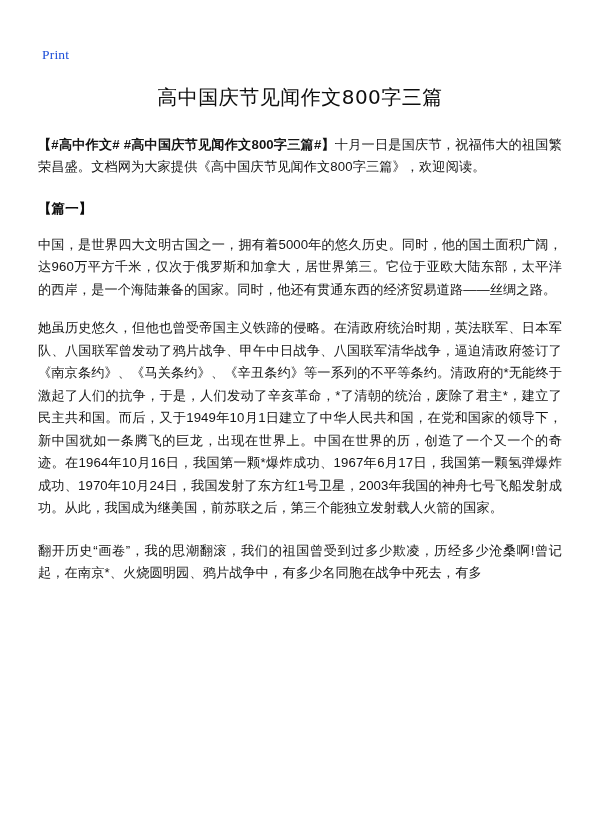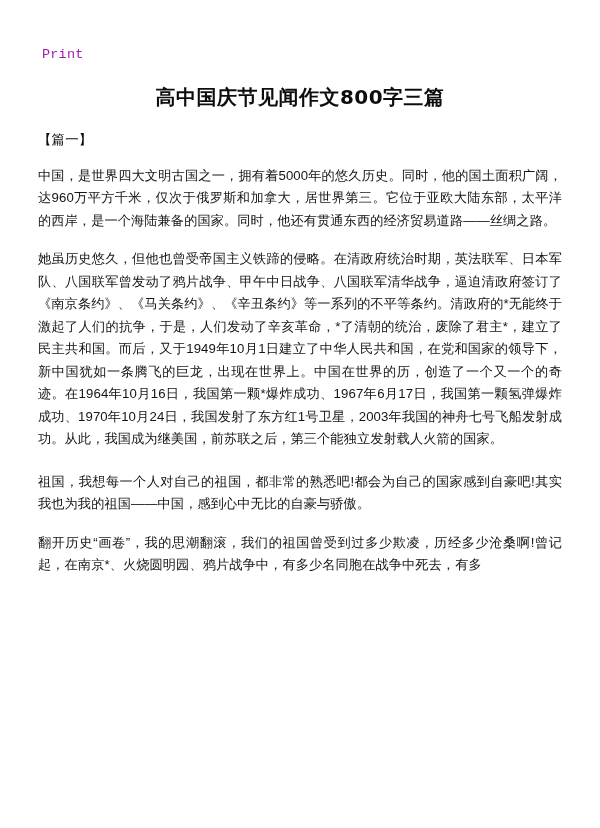--- a/index.html
+++ b/index.html
@@ -17,33 +17,33 @@
   }
   .page {
     position: relative;
     width: 600px;
     height: 828px;
     background: #ffffff;
     box-sizing: border-box;
     padding: 0 38px;
   }
   .print-label {
-    font-family: Liberation Mono, monospace;
+    font-family: Liberation Serif, serif;
     font-size: 13.5px;
-    color: #a21caf;
+    color: #1d4ed8;
     letter-spacing: 0.2px;
     padding-top: 48px;
     padding-left: 4px;
     line-height: 1;
   }
   .doc-title {
     text-align: center;
     font-family: "DejaVu Sans", "Liberation Sans", sans-serif;
     font-size: 20px;
-    font-weight: 700;
+    font-weight: 400;
     color: #0d0d0d;
     letter-spacing: 0.5px;
     margin-top: 22px;
     margin-bottom: 8px;
     line-height: 1.3;
   }
   .body-block {
     margin-top: 20px;
   }
   p.para {
@@ -57,45 +57,47 @@
     word-break: break-all;
   }
   p.para:last-child {
     margin-bottom: 0;
   }
   .intro .lead {
     font-weight: 700;
   }
   h2.section-heading {
     font-size: 13.4px;
-    font-weight: 400;
+    font-weight: 700;
     color: #0d0d0d;
     margin: 0 0 15px 0;
     line-height: 20px;
     letter-spacing: 0.2px;
   }
   .intro {
     margin-top: 24px;
     margin-bottom: 20px;
   }
 </style>
 </head>
 <body>
 
 <div class="page">
 
   <div class="print-label">Print</div>
 
   <h1 class="doc-title">高中国庆节见闻作文800字三篇</h1>
 
+  <div class="intro">
+    <p class="para"><span class="lead">【#高中作文# #高中国庆节见闻作文800字三篇#】</span><span>十月一日是国庆节，祝福伟大的祖国繁荣昌盛。文档网为大家提供《高中国庆节见闻作文800字三篇》，欢迎阅读。</span></p>
+  </div>
 
   <div class="body-block">
     <h2 class="section-heading">【篇一】</h2>
     <p class="para">中国，是世界四大文明古国之一，拥有着5000年的悠久历史。同时，他的国土面积广阔，达960万平方千米，仅次于俄罗斯和加拿大，居世界第三。它位于亚欧大陆东部，太平洋的西岸，是一个海陆兼备的国家。同时，他还有贯通东西的经济贸易道路——丝绸之路。</p>
     <p class="para">她虽历史悠久，但他也曾受帝国主义铁蹄的侵略。在清政府统治时期，英法联军、日本军队、八国联军曾发动了鸦片战争、甲午中日战争、八国联军清华战争，逼迫清政府签订了《南京条约》、《马关条约》、《辛丑条约》等一系列的不平等条约。清政府的*无能终于激起了人们的抗争，于是，人们发动了辛亥革命，*了清朝的统治，废除了君主*，建立了民主共和国。而后，又于1949年10月1日建立了中华人民共和国，在党和国家的领导下，新中国犹如一条腾飞的巨龙，出现在世界上。中国在世界的历，创造了一个又一个的奇迹。在1964年10月16日，我国第一颗*爆炸成功、1967年6月17日，我国第一颗氢弹爆炸成功、1970年10月24日，我国发射了东方红1号卫星，2003年我国的神舟七号飞船发射成功。从此，我国成为继美国，前苏联之后，第三个能独立发射载人火箭的国家。</p>
   </div>
 
   <div class="body-block">
-    <p class="para">祖国，我想每一个人对自己的祖国，都非常的熟悉吧!都会为自己的国家感到自豪吧!其实我也为我的祖国——中国，感到心中无比的自豪与骄傲。</p>
     <p class="para">翻开历史“画卷”，我的思潮翻滚，我们的祖国曾受到过多少欺凌，历经多少沧桑啊!曾记起，在南京*、火烧圆明园、鸦片战争中，有多少名同胞在战争中死去，有多</p>
   </div>
 
 </div>
 
 </body></html>

